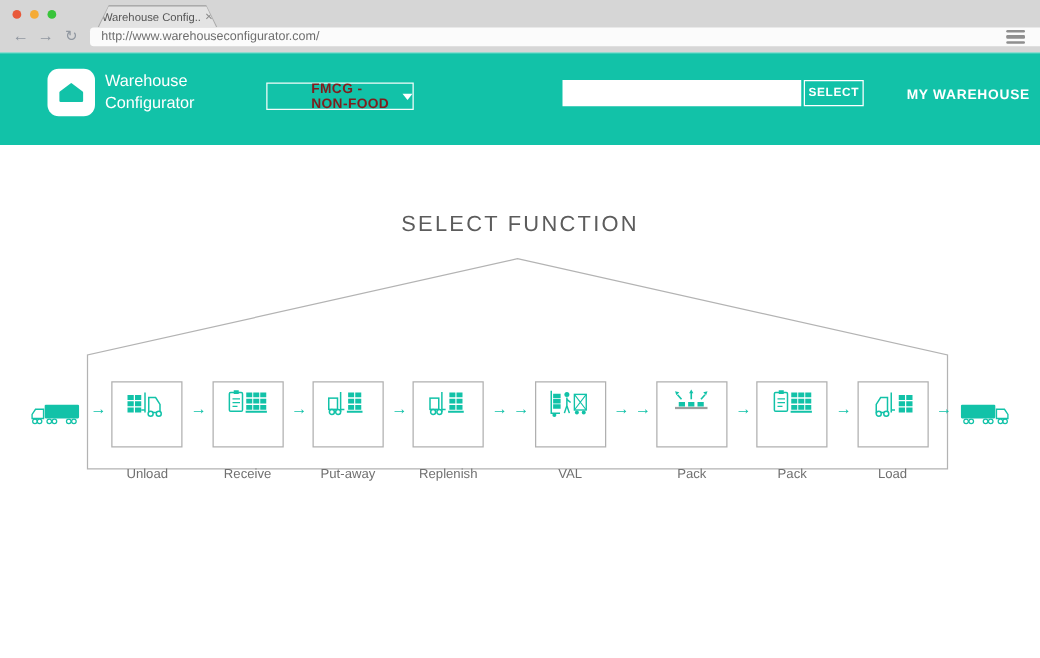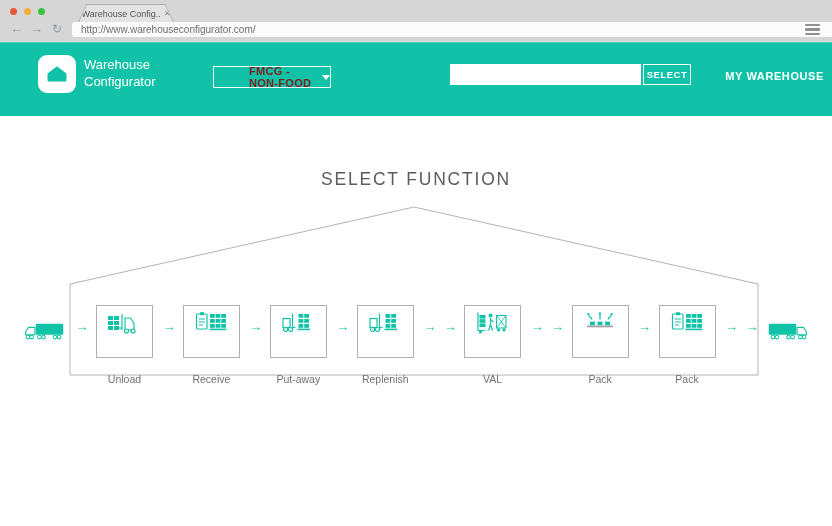--- a/index.html
+++ b/index.html
@@ -331,20 +331,44 @@
     <rect x="3.5" y="5" width="10.5" height="15" rx="1" fill="#fff" stroke="currentColor" stroke-width="1.2"></rect>
     <rect x="7" y="3.2" width="4" height="3" fill="currentColor"></rect>
     <path d="M6,10 h6 M6,13 h6 M6,16 h4" stroke="currentColor" stroke-width="1" fill="none"></path>
   </svg>
 </span>
     <span class="fn-label">Pack</span>
   </div>
 
   <span class="flow-arrow">→</span>
 
+  <div class="fn-box">
+    <span class="fn-icon">
+  <svg width="36" height="27" viewBox="0 0 36 27">
+    <g fill="none" stroke="currentColor" stroke-width="1.2">
+      <path d="M17,5 V21"></path>
+              <path d="M17,19 H20"></path>
+      <path d="M14,9 H8.5 L5,14.5 V21 H14 Z"></path>
+    </g>
+    <g fill="#fff" stroke="currentColor" stroke-width="1.2">
+      <circle cx="7" cy="22" r="2"></circle>
+              <circle cx="13" cy="22" r="2"></circle>
+    </g>
+    <g fill="currentColor">
+      <rect x="23" y="7" width="5" height="4"></rect>
+              <rect x="29" y="7" width="5" height="4"></rect>
+      <rect x="23" y="12" width="5" height="4"></rect>
+              <rect x="29" y="12" width="5" height="4"></rect>
+      <rect x="23" y="17" width="5" height="4"></rect>
+              <rect x="29" y="17" width="5" height="4"></rect>
+    </g>
+  </svg>
+</span>
+    <span class="fn-label">Load</span>
+  </div>
 
   <span class="flow-arrow">→</span>
 <div class="truck mirrored">
       <svg width="44" height="24" viewBox="0 0 48 26">
         <rect x="15" y="4" width="30" height="12" rx="1" fill="currentColor"></rect>
         <path d="M14,8 L7,8 L4,12.5 L4,16 L14,16 Z" fill="none" stroke="currentColor" stroke-width="1.2"></path>
         <g fill="#fff" stroke="currentColor" stroke-width="1.1">
           <circle cx="6.5" cy="18.5" r="2"></circle>
             <circle cx="10.5" cy="18.5" r="2"></circle>
           <circle cx="19" cy="18.5" r="2"></circle>

